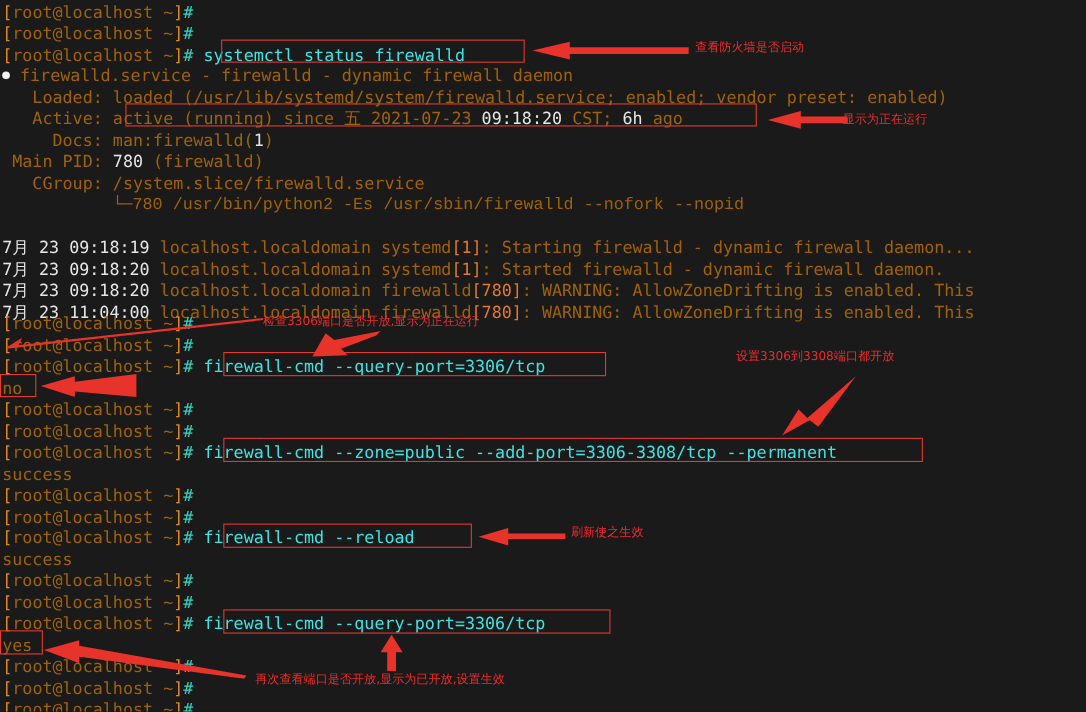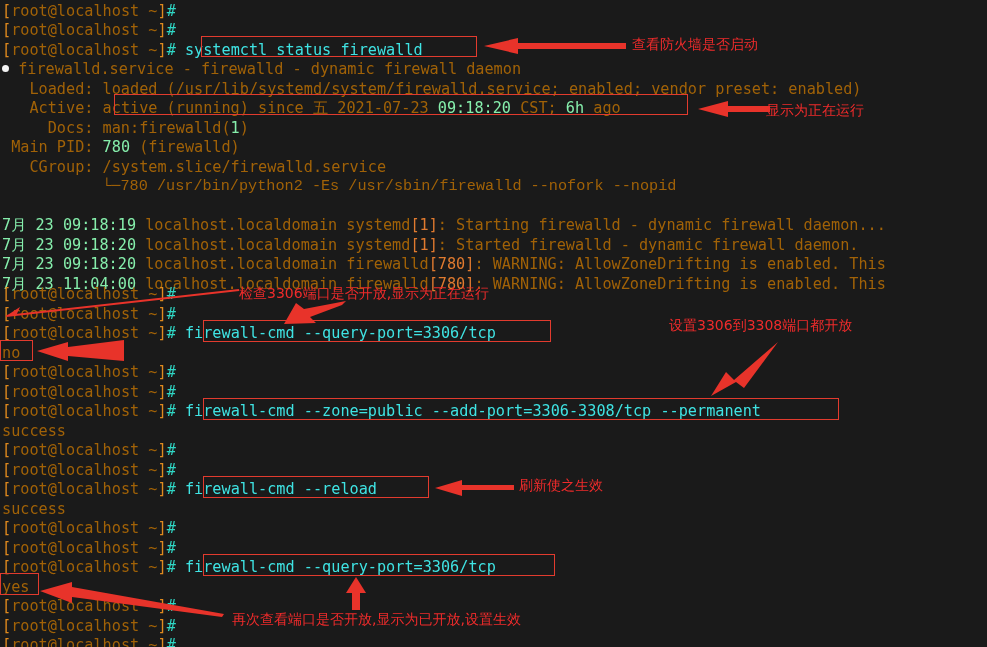--- a/index.html
+++ b/index.html
@@ -21,36 +21,36 @@
   .line {
     position: absolute;
     left: 2px;
     white-space: pre;
     height: 19.55px;
   }
   .c-white  { color: #a16207; }
   .c-brkt   { color: #e08a1e; }
   .c-hash   { color: #2fd6c4; }
   .c-cmd    { color: #3fe3e3; }
-  .c-green  { color: #86efac; }
+  .c-green  { color: #e5e5e5; }
   .c-orange { color: #e07a2f; }
 
   
   .box {
     position: absolute;
     border: 1.5px solid #e23b2e;
     box-sizing: border-box;
     pointer-events: none;
   }
   
   .ann {
     position: absolute;
     color: #ef2b2b;
     font-family: "DejaVu Sans", "Liberation Sans", sans-serif;
-    font-size: 14px;
+    font-size: 11px;
     white-space: nowrap;
     line-height: 1;
   }
   .arrow { position: absolute; pointer-events: none; }
   .bullet {
     display: inline-block;
     width: 7px; height: 7px;
     border-radius: 50%;
     background: #f2f2f2;
     vertical-align: 2px;

